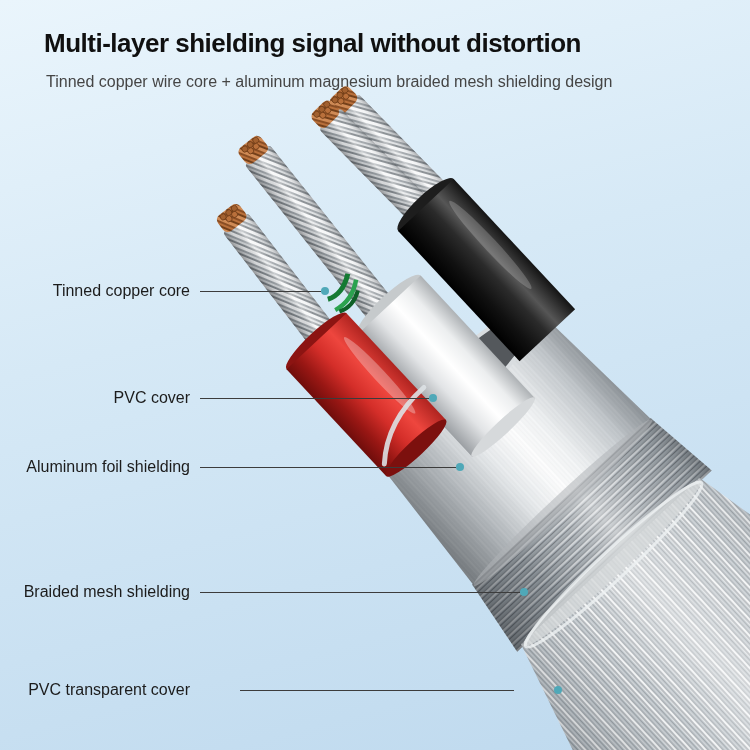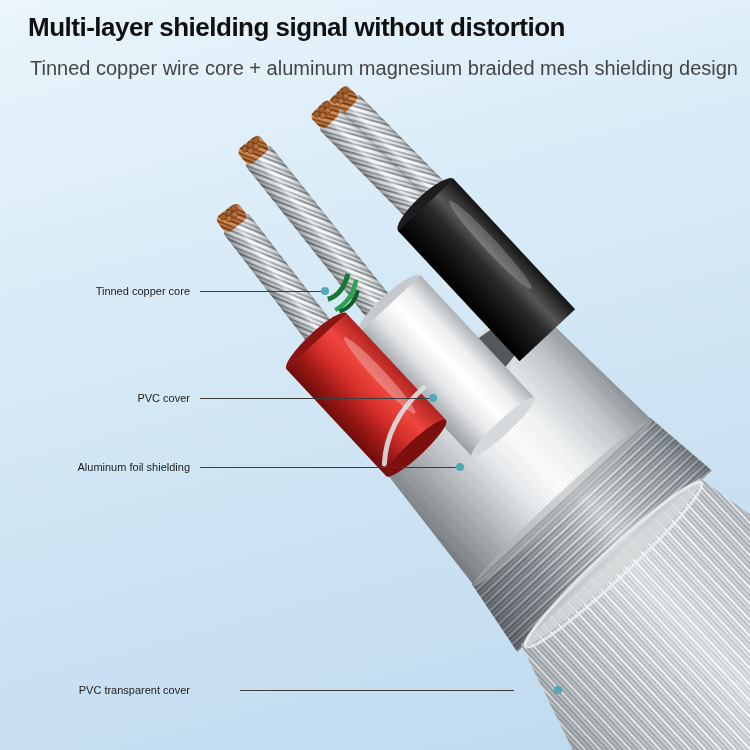--- a/index.html
+++ b/index.html
@@ -2,32 +2,32 @@
 <html><head>
 <meta charset="utf-8">
 <style>
   html,body{margin:0;padding:0;}
   body{width:750px;height:750px;font-family:"Liberation Sans",sans-serif;}
   .stage{
     position:relative;width:750px;height:750px;overflow:hidden;
     background:linear-gradient(165deg,#eaf5fc 0%,#d6e9f6 40%,#bed9ee 100%);
   }
   .title{
-    position:absolute;left:28px;top:12px;margin:0;
+    position:absolute;left:28px;top:12px;margin:16px;
     font-size:26px;font-weight:600;letter-spacing:-0.5px;color:#101010;white-space:nowrap;
   }
   .subtitle{
-    position:absolute;left:30px;top:57px;margin:0;
-    font-size:20px;font-weight:400;color:#454545;white-space:nowrap;
+    position:absolute;left:30px;top:57px;margin:16px;
+    font-size:16px;font-weight:400;color:#454545;white-space:nowrap;
   }
   .cable-svg{position:absolute;left:0;top:0;width:750px;height:750px;}
   .callout{position:absolute;left:0;display:flex;align-items:center;height:16px;}
   .callout-text{
     width:190px;text-align:right;padding-right:10px;
-    font-size:11px;color:#1c1c1c;white-space:nowrap;flex:0 0 auto;
+    font-size:16px;color:#1c1c1c;white-space:nowrap;flex:0 0 auto;
   }
   .callout-line{flex:1;height:1px;background:#3c3c3c;}
   .callout-dot{width:8px;height:8px;border-radius:50%;background:#4fa8b8;flex:0 0 auto;}
 </style>
 </head>
 <body>
 
 <div class="stage">
 
   <h1 class="title">Multi-layer shielding signal without distortion</h1>
@@ -213,19 +213,24 @@
   <div class="callout" style="top:390px;width:437px;">
     <span class="callout-text">PVC cover</span>
     <span class="callout-line"></span>
     <span class="callout-dot"></span>
   </div>
   <div class="callout" style="top:459px;width:464px;">
     <span class="callout-text">Aluminum foil shielding</span>
     <span class="callout-line"></span>
     <span class="callout-dot"></span>
   </div>
+  <div class="callout" style="top:584px;width:528px;">
+    <span class="callout-text">Braided mesh shielding</span>
+    <span class="callout-line"></span>
+    <span class="callout-dot"></span>
+  </div>
   <div class="callout" style="top:682px;width:562px;gap:40px;">
     <span class="callout-text">PVC transparent cover</span>
     <span class="callout-line"></span>
     <span class="callout-dot"></span>
   </div>
 
 </div>
 
 </body></html>

